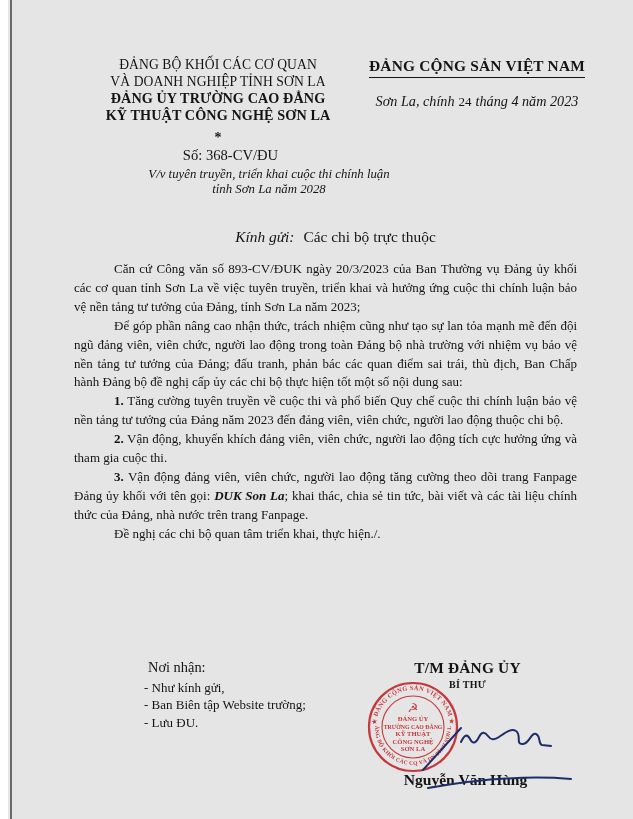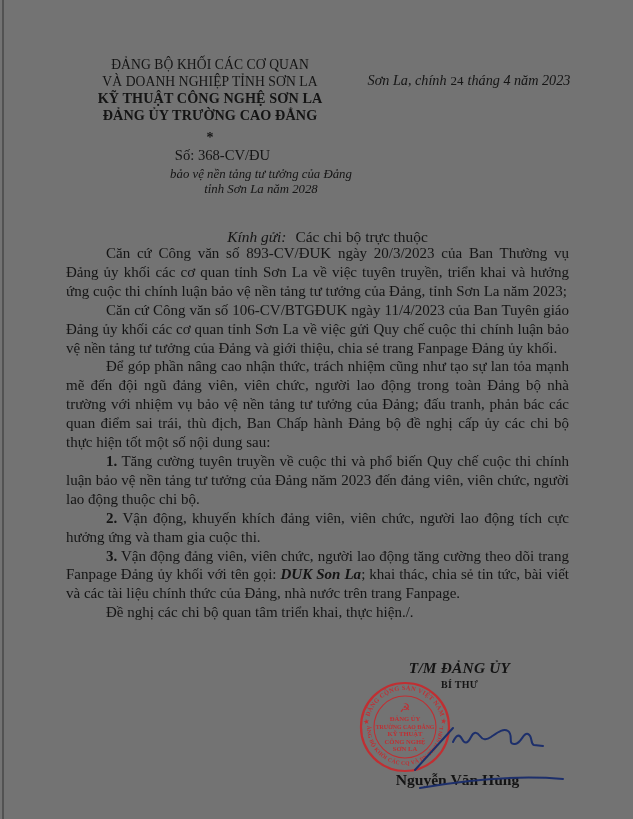--- a/index.html
+++ b/index.html
@@ -1,52 +1,52 @@
 <!DOCTYPE html>
 <html><head>
 <meta charset="utf-8">
 <style>
   html,body{margin:0;padding:0;}
   body{
     width:633px;height:819px;background:#ffffff;position:relative;overflow:hidden;
     font-family:"Liberation Serif","DejaVu Serif",serif;color:#141414;
     -webkit-font-smoothing:antialiased;
   }
-  .page{position:absolute;inset:0;background:#737373;}
+  .page{position:absolute;inset:0;background:#e5e5e5;margin-left:8px;}
   .scan-edge{position:absolute;left:2px;top:0;width:2px;height:819px;background:#4a4a4a;opacity:.8;}
 
   
   .org-block{position:absolute;left:75px;top:56px;width:270px;text-align:center;line-height:17px;font-size:13.6px;letter-spacing:.1px;}
   .org-block .b{font-weight:bold;font-size:14.2px;}
   .org-star{position:absolute;left:75px;top:130px;width:270px;text-align:center;font-size:14px;font-weight:bold;}
   .doc-number{position:absolute;left:75px;top:147px;width:295px;text-align:center;font-size:14.6px;}
   .subject{position:absolute;left:85px;top:167px;width:352px;text-align:center;font-style:italic;font-size:12.8px;line-height:15.2px;}
 
   
   .national-block{position:absolute;left:356px;top:57px;width:226px;text-align:center;}
   .national-title{display:inline-block;font-weight:bold;font-size:15.4px;border-bottom:1.4px solid #141414;padding-bottom:2px;letter-spacing:.2px;}
   .date-line{margin-top:15px;font-style:italic;font-size:14.2px;}
   .date-line .num{font-style:normal;font-size:13px;padding:0 4px;}
 
   
   .salutation{position:absolute;left:0;top:228px;width:597px;text-align:center;font-size:15.4px;padding-left:58px;box-sizing:border-box;}
   .salutation .lab{font-style:italic;margin-right:9px;}
 
   
-  .doc-body{position:absolute;left:66px;top:244px;width:503px;font-size:15px;line-height:18.9px;text-align:justify;}
+  .doc-body{position:absolute;left:66px;top:260px;width:503px;font-size:13px;line-height:18.9px;text-align:justify;}
   .doc-body p{margin:0;text-indent:40px;}
   .doc-body .bn{font-weight:bold;}
   .doc-body .bi{font-weight:bold;font-style:italic;}
 
   
   .footer-left{position:absolute;left:140px;top:659px;}
   .recip-label{font-size:14.4px;}
   .recip-list{font-size:13px;line-height:17.4px;margin-top:3px;margin-left:-4px;}
   .footer-right{position:absolute;left:357px;top:659px;width:205px;text-align:center;}
-  .tm-line{font-weight:bold;font-size:15.4px;letter-spacing:.2px;font-style:italic;}
+  .tm-line{font-weight:bold;font-size:15.4px;letter-spacing:.2px;}
   .title-line{font-weight:bold;font-size:10px;margin-top:2px;letter-spacing:.3px;}
   .signer-name{position:absolute;left:355px;top:771px;width:205px;text-align:center;font-weight:bold;font-size:15.6px;}
 
   
   .stamp{position:absolute;left:359px;top:681px;width:92px;height:92px;z-index:2;opacity:.93;}
   .stamp text{font-family:"Liberation Serif","DejaVu Serif",serif;font-weight:bold;fill:#c62a2e;}
   .stamp .arc-top{font-size:6.3px;letter-spacing:.4px;}
   .stamp .arc-bot{font-size:5.6px;letter-spacing:.2px;}
   .stamp .emblem{font-family:"DejaVu Sans",sans-serif;font-size:12px;font-weight:normal;}
   .stamp .c1{font-size:6.6px;}
@@ -58,50 +58,58 @@
 </style>
 </head>
 <body>
 
 <div class="page">
   <div class="scan-edge"></div>
 
   <div class="org-block">
     <div>ĐẢNG BỘ KHỐI CÁC CƠ QUAN</div>
     <div>VÀ DOANH NGHIỆP TỈNH SƠN LA</div>
+    <div class="b">ĐẢNG ỦY TRƯỜNG CAO ĐẲNG</div>
     <div class="b">KỸ THUẬT CÔNG NGHỆ SƠN LA</div>
-    <div class="b">ĐẢNG ỦY TRƯỜNG CAO ĐẲNG</div>
   </div>
   <div class="org-star">*</div>
   <div class="doc-number">Số: 368-CV/ĐU</div>
   <div class="subject">
-    <div>bảo vệ nền tảng tư tưởng của Đảng</div>
+    <div>V/v tuyên truyền, triển khai cuộc thi chính luận</div>
     <div>tỉnh Sơn La năm 2028</div>
   </div>
 
   <div class="national-block">
+    <span class="national-title">ĐẢNG CỘNG SẢN VIỆT NAM</span>
     <div class="date-line">
       <span>Sơn La, chính</span><span class="num">24</span><span>tháng 4  năm 2023</span>
     </div>
   </div>
 
   <div class="salutation">
     <span class="lab">Kính gửi:</span><span>Các chi bộ trực thuộc</span>
   </div>
 
   <div class="doc-body">
     <p><span>Căn cứ Công văn số 893-CV/ĐUK ngày 20/3/2023 của Ban Thường vụ Đảng ủy khối các cơ quan tỉnh Sơn La về việc tuyên truyền, triển khai và hưởng ứng cuộc thi chính luận bảo vệ nền tảng tư tưởng của Đảng, tỉnh Sơn La năm 2023;</span></p>
-    <p><span>Căn cứ Công văn số 106-CV/BTGĐUK ngày 11/4/2023 của Ban Tuyên giáo Đảng ủy khối các cơ quan tỉnh Sơn La về việc gửi Quy chế cuộc thi chính luận bảo vệ nền tảng tư tưởng của Đảng và giới thiệu, chia sẻ trang Fanpage Đảng ủy khối.</span></p>
     <p><span>Để góp phần nâng cao nhận thức, trách nhiệm cũng như tạo sự lan tỏa mạnh mẽ đến đội ngũ đảng viên, viên chức, người lao động trong toàn Đảng bộ nhà trường với nhiệm vụ bảo vệ nền tảng tư tưởng của Đảng; đấu tranh, phản bác các quan điểm sai trái, thù địch, Ban Chấp hành Đảng bộ đề nghị cấp ủy các chi bộ thực hiện tốt một số nội dung sau:</span></p>
     <p><span class="bn">1.</span><span> Tăng cường tuyên truyền về cuộc thi và phổ biến Quy chế cuộc thi chính luận bảo vệ nền tảng tư tưởng của Đảng năm 2023 đến đảng viên, viên chức, người lao động thuộc chi bộ.</span></p>
     <p><span class="bn">2.</span><span> Vận động, khuyến khích đảng viên, viên chức, người lao động tích cực hưởng ứng và tham gia cuộc thi.</span></p>
     <p><span class="bn">3.</span><span> Vận động đảng viên, viên chức, người lao động tăng cường theo dõi trang Fanpage Đảng ủy khối với tên gọi: </span><span class="bi">DUK Son La</span><span>; khai thác, chia sẻ tin tức, bài viết và các tài liệu chính thức của Đảng, nhà nước trên trang Fanpage.</span></p>
     <p><span>Đề nghị các chi bộ quan tâm triển khai, thực hiện./.</span></p>
   </div>
 
+  <div class="footer-left">
+    <div class="recip-label">Nơi nhận:</div>
+    <div class="recip-list">
+      <div>- Như kính gửi,</div>
+      <div>- Ban Biên tập Website trường;</div>
+      <div>- Lưu ĐU.</div>
+    </div>
+  </div>
 
   <div class="footer-right">
     <div class="tm-line">T/M ĐẢNG ỦY</div>
     <div class="title-line">BÍ THƯ</div>
   </div>
 
   <svg class="stamp" viewBox="0 0 92 92">
     <circle cx="46" cy="46" r="44" fill="none" stroke="#c62a2e" stroke-width="2.2"></circle>
     <circle cx="46" cy="46" r="31" fill="none" stroke="#c62a2e" stroke-width="1.1"></circle>
     <defs>

